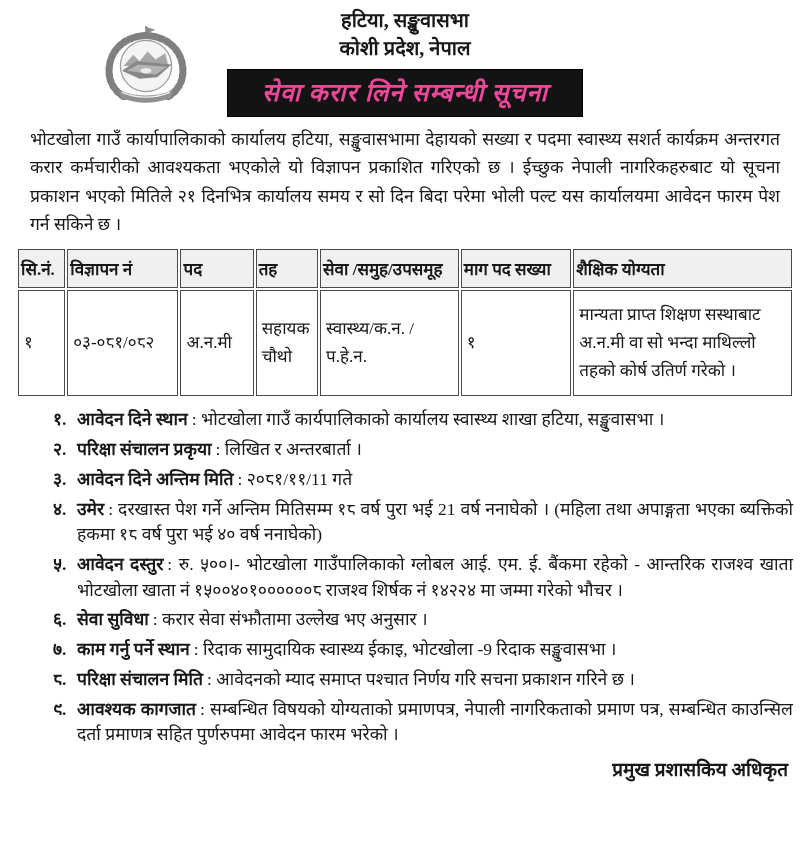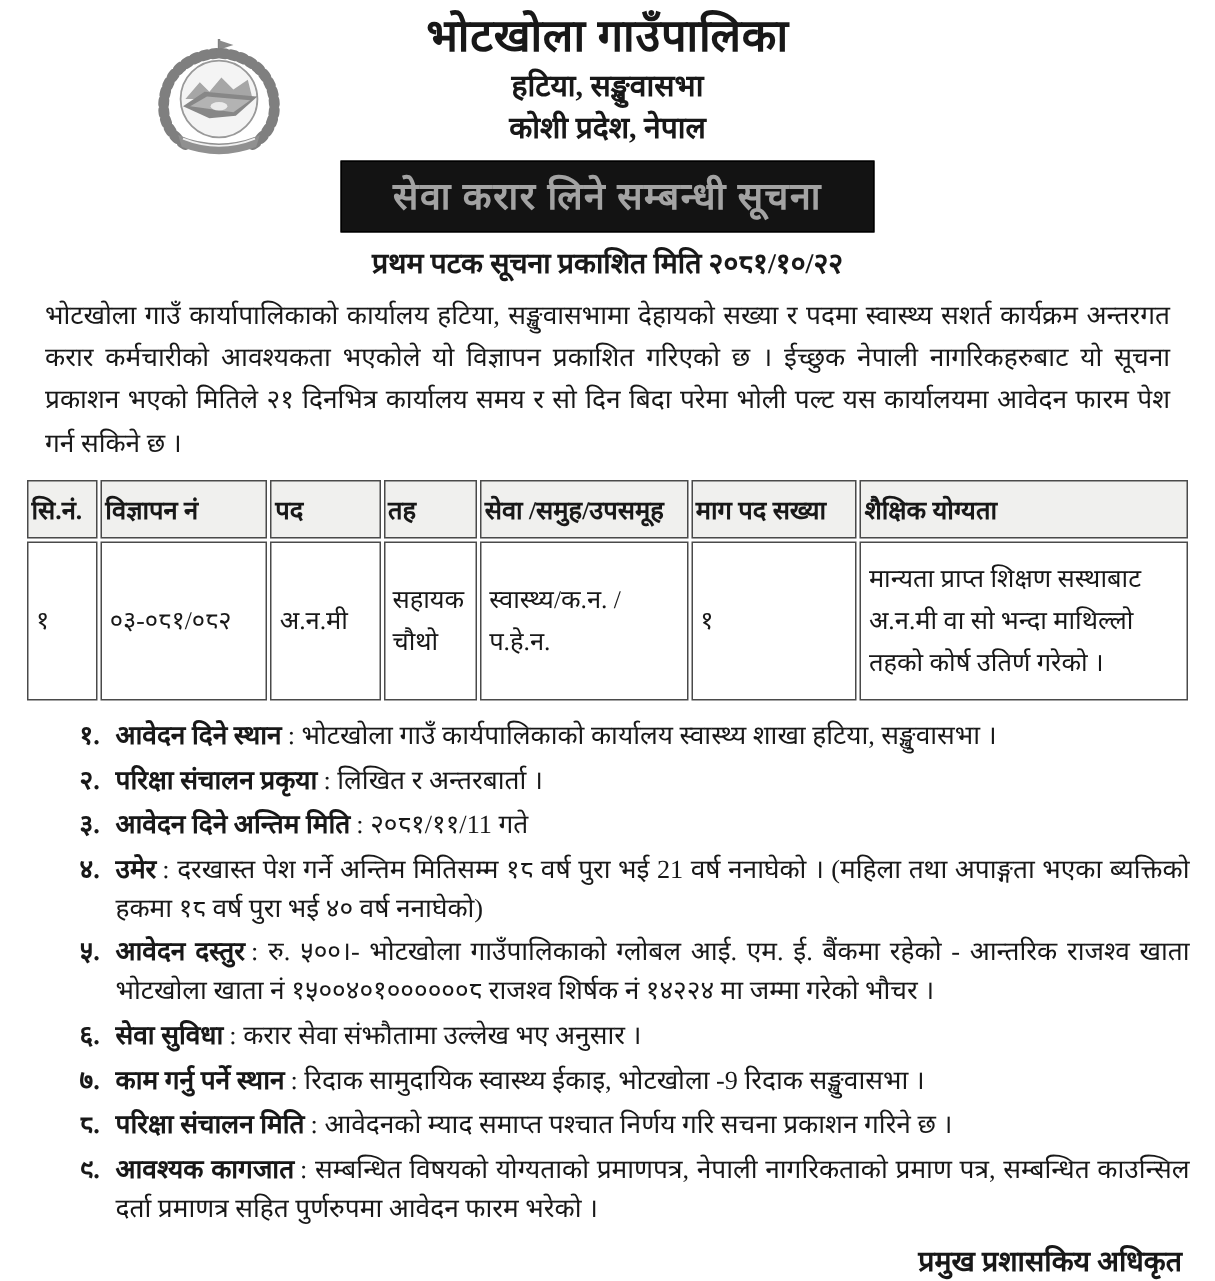--- a/index.html
+++ b/index.html
@@ -13,23 +13,23 @@
   
   .header{position:relative;text-align:center;padding-top:6px;}
   .logo{position:absolute;left:98px;top:24px;width:96px;height:84px;opacity:.88;}
   .title-muni{font-size:30px;font-weight:bold;line-height:1.25;letter-spacing:.5px;}
   .title-office{font-size:35px;font-weight:bold;line-height:1.22;letter-spacing:.5px;}
   .addr{font-size:20px;font-weight:bold;line-height:1.4;}
 
   
   .banner-wrap{text-align:center;margin-top:7px;}
   .banner-box{
-    display:inline-block;background:#131313;color:#a3a3a3;
+    display:inline-block;background:#131313;color:#ec4899;
     font-size:25px;font-weight:bold;padding:4px 34px 8px;
-    border:1px solid #000;letter-spacing:1px;
+    border:1px solid #000;letter-spacing:1px;font-style:italic;
   }
   .pubdate{text-align:center;font-size:19px;font-weight:bold;margin-top:7px;}
 
   
   .intro{
     margin:8px 30px 9px;text-align:justify;
     font-size:17.5px;line-height:1.62;
   }
 
   
@@ -84,30 +84,28 @@
       <path d="M32,52 L44,38 L52,46 L62,34 L72,44 L84,36 L88,52 Z" fill="#9a9a9a"></path>
 
       <path d="M30,58 L48,46 L92,50 L74,66 L52,68 Z" fill="#777777"></path>
       <path d="M36,58 L50,50 L86,53 L72,63 Z" fill="#a9a9a9"></path>
 
       <ellipse cx="60" cy="58" rx="7" ry="3.5" fill="#e8e8e8"></ellipse>
 
       <path d="M26,82 Q60,96 94,82 L91,92 Q60,104 29,92 Z" fill="#818181"></path>
       <path d="M30,85 Q60,97 90,85" fill="none" stroke="#efefef" stroke-width="1.5"></path>
     </svg>
-    <div class="title-muni">भोटखोला गाउँपालिका</div>
     <div class="addr">हटिया, सङ्खुवासभा</div>
     <div class="addr">कोशी प्रदेश, नेपाल</div>
   </div>
 
   <div class="banner-wrap">
     <div class="banner-box">सेवा करार लिने सम्बन्धी सूचना</div>
   </div>
 
-  <div class="pubdate">प्रथम पटक सूचना प्रकाशित मिति २०८१/१०/२२</div>
 
   <p class="intro">भोटखोला गाउँ कार्यापालिकाको कार्यालय हटिया, सङ्खुवासभामा देहायको सख्या र पदमा स्वास्थ्य सशर्त कार्यक्रम अन्तरगत करार कर्मचारीको आवश्यकता भएकोले यो विज्ञापन प्रकाशित गरिएको छ । ईच्छुक नेपाली नागरिकहरुबाट यो सूचना प्रकाशन भएको मितिले २१ दिनभित्र कार्यालय समय र सो दिन बिदा परेमा भोली पल्ट यस कार्यालयमा आवेदन फारम पेश गर्न सकिने छ ।</p>
 
   <table class="vac-table">
     <colgroup>
       <col class="col-sn">
         <col class="col-adv">
         <col class="col-post">
         <col class="col-lvl">
       <col class="col-svc">

